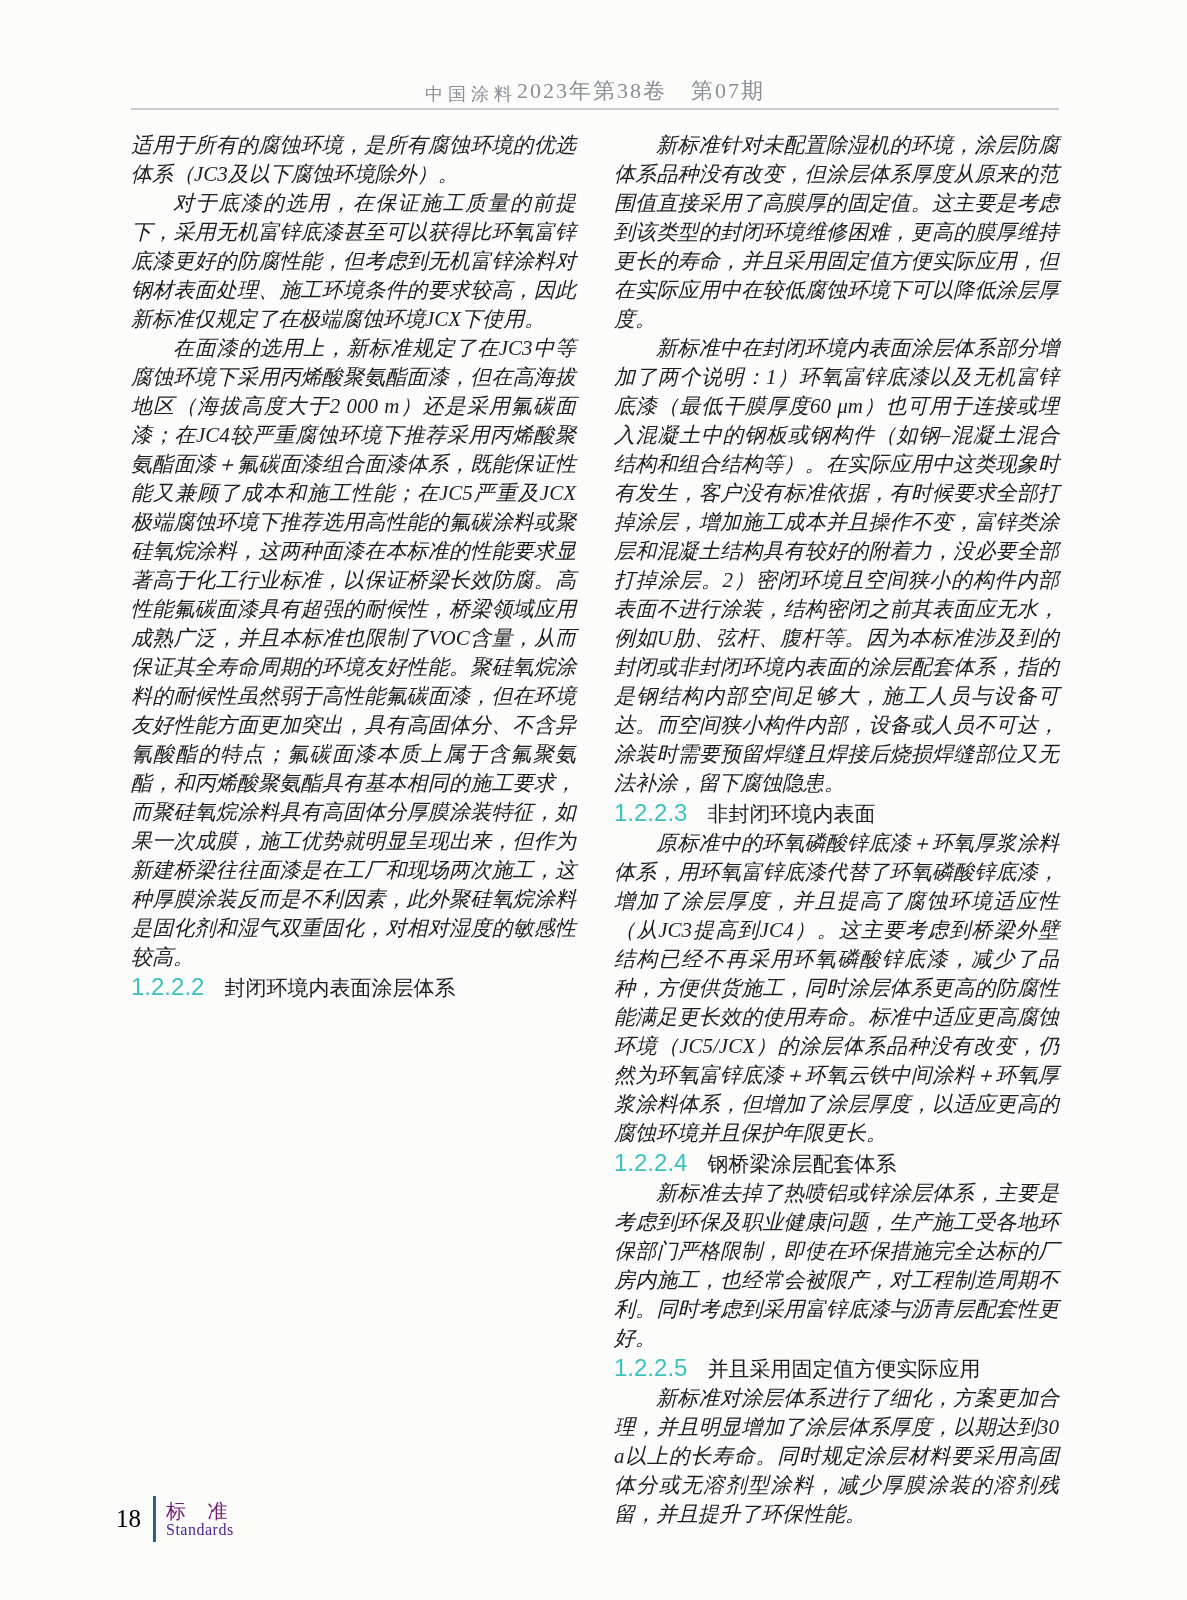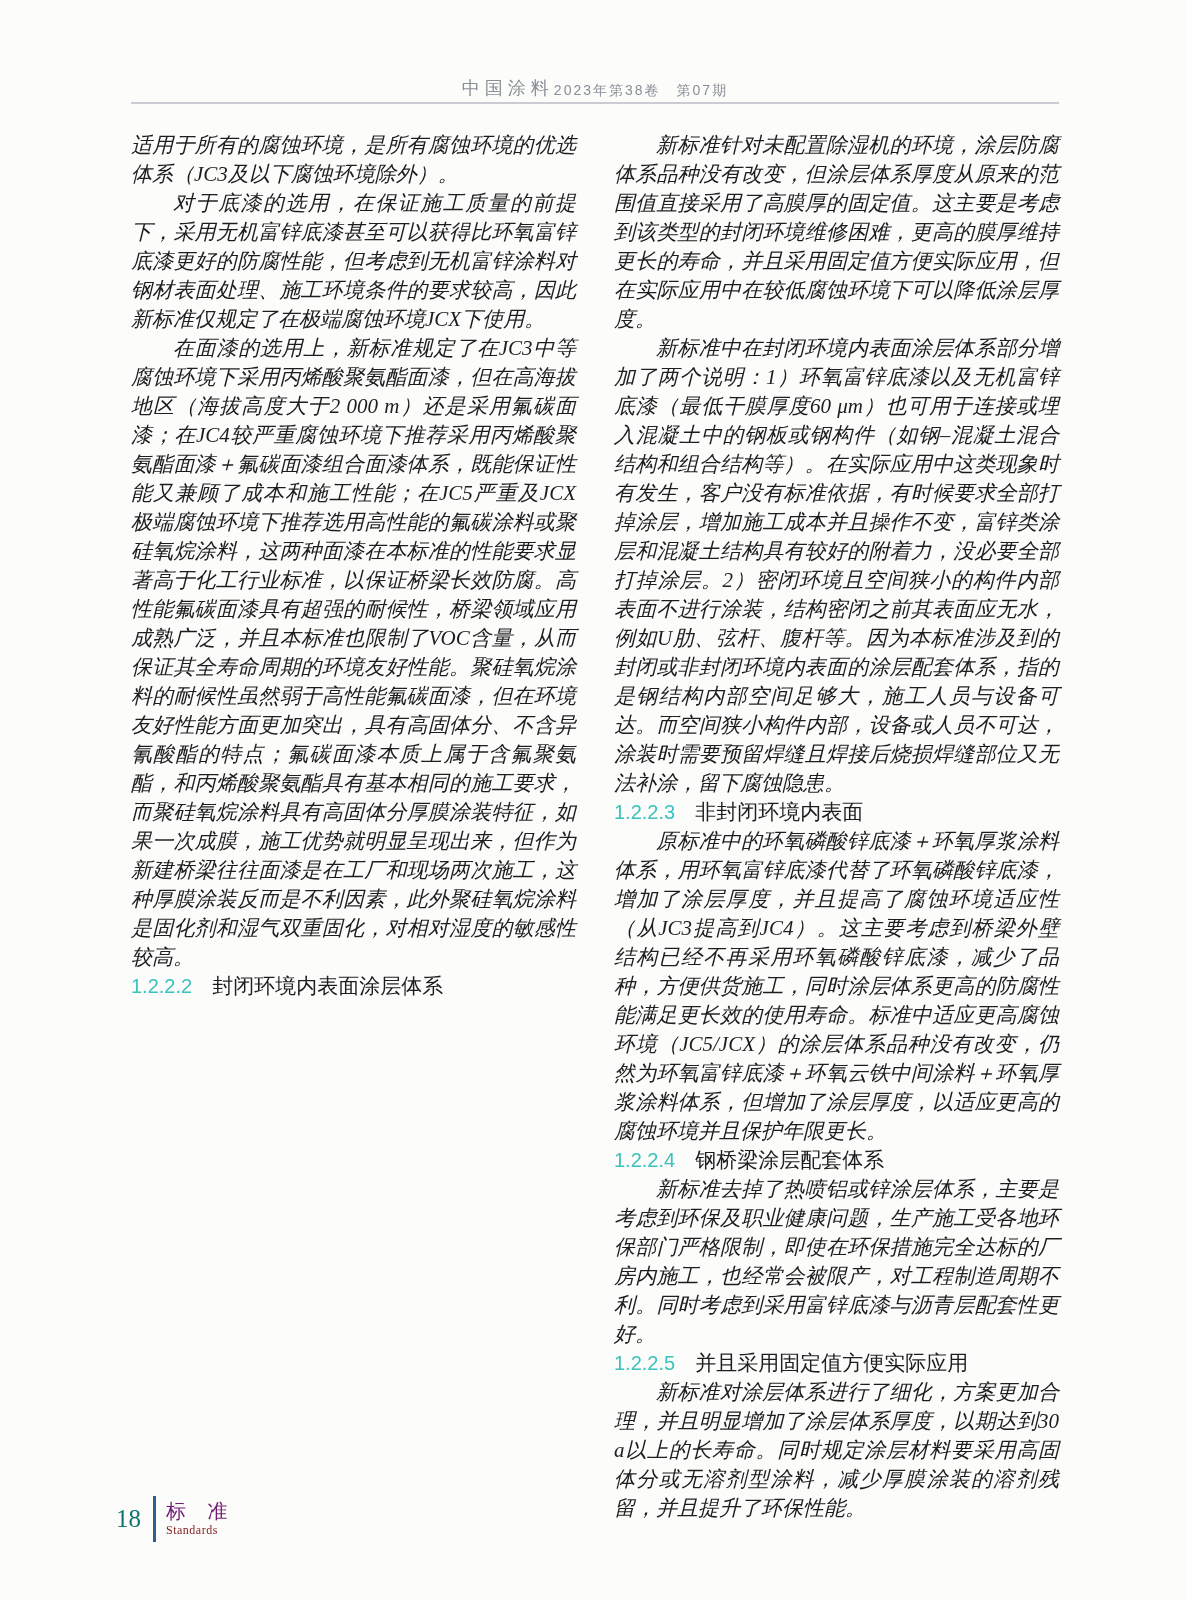--- a/index.html
+++ b/index.html
@@ -14,64 +14,64 @@
   }
   
   .page-header {
     position:absolute; left:131px; top:76px; width:928px;
     display:flex; justify-content:center; align-items:flex-end;
     padding-bottom:2px;
     border-bottom:2px solid #c9cdd1;
     color:#898f96;
   }
   .journal-name { font-size:18px; letter-spacing:5px; font-family:"Liberation Sans","DejaVu Sans",sans-serif; }
-  .issue-info   { font-size:14px; letter-spacing:2px; font-family:Liberation Sans, sans-serif; }
+  .issue-info   { font-size:22px; letter-spacing:2px; font-family:Liberation Serif, serif; }
 
   
   .columns {
     position:absolute; left:131px; top:131px; width:928px;
     display:flex; gap:38px;
   }
   .column {
     width:445px;
     font-size:21px;
     line-height:29px;
     text-align:justify;
   }
   .body-para { margin:0; text-indent:2em;font-style:italic; }
   .body-para.no-indent { text-indent:0; }
   .section-heading { margin:0; line-height:29px; white-space:nowrap; }
   .section-num {
     color:#3cc2bc;
     font-family:"Liberation Sans","DejaVu Sans",sans-serif;
-    font-size:20px;
+    font-size:24px;
     margin-right:20px;
   }
   .section-title { color:#1d1d1f; }
 
   
   .page-footer {
     position:absolute; left:116px; top:1496px;
     display:flex; align-items:center;
   }
   .page-number {
-    font-size:25px; color:#0f766e;
+    font-size:25px; color:#000000;
     margin-right:12px;
     font-family:"Liberation Serif","DejaVu Serif",serif;
   }
   .footer-bar {
     width:3px; height:46px; background:#2e5d8f; margin-right:10px;
   }
   .footer-section-cn {
     font-size:20px; letter-spacing:8px; color:#701a75;
     font-family:"Liberation Sans","DejaVu Sans",sans-serif;
     line-height:22px;
   }
   .footer-section-en {
-    font-size:12px; color:#7f1d1d; letter-spacing:0.5px;
+    font-size:16px; color:#4c1d95; letter-spacing:0.5px;
     font-family:"Liberation Serif","DejaVu Serif",serif;
     line-height:16px;
   }
 </style>
 </head>
 <body>
 
 <div class="page">
 
   <div class="page-header">

